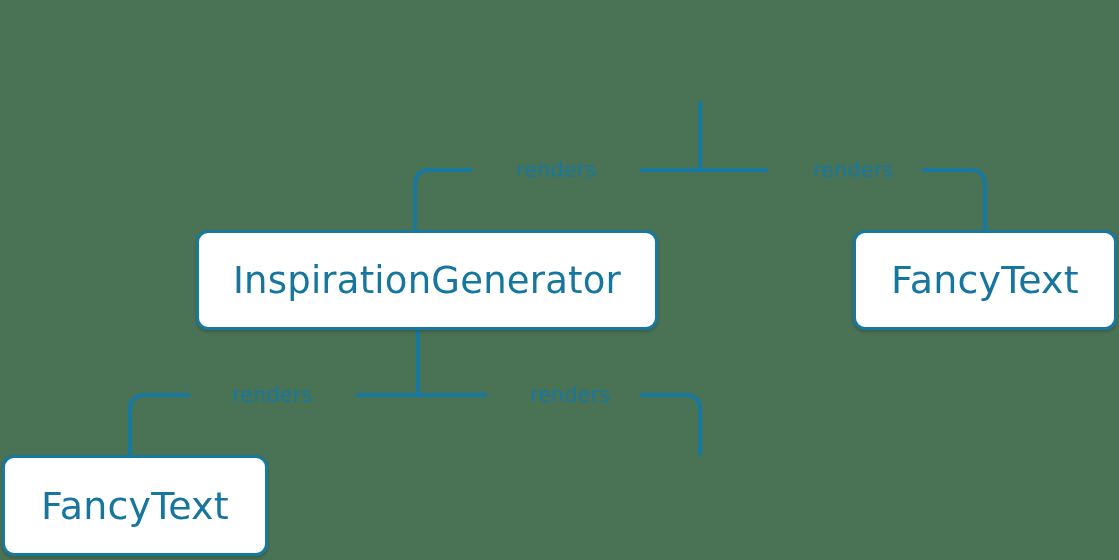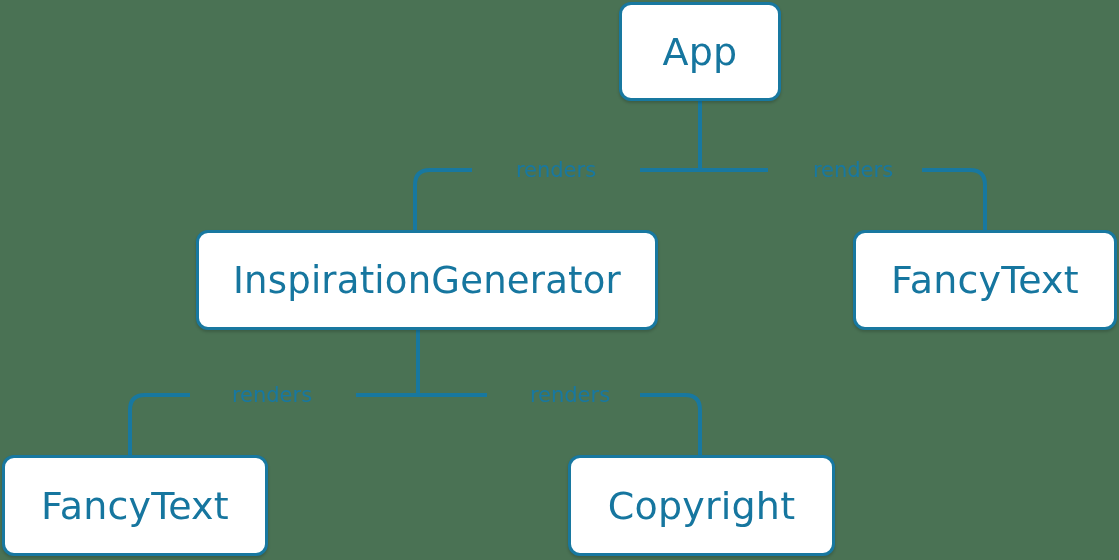--- a/index.html
+++ b/index.html
@@ -81,38 +81,32 @@
 
     <path d="M 418 395 L 356 395"></path>
     <path d="M 190 395 L 145 395"></path>
     <path d="M 145 395 Q 130 395 130 410 L 130 455"></path>
 
     <path d="M 418 395 L 487 395"></path>
     <path d="M 640 395 L 685 395"></path>
     <path d="M 685 395 Q 700 395 700 410 L 700 455"></path>
   </svg>
 
-  <div class="node-box" id="node-app">
-    <span class="node-label">App</span>
-  </div>
 
   <div class="node-box" id="node-inspgen">
     <span class="node-label">InspirationGenerator</span>
   </div>
 
   <div class="node-box" id="node-fancy-right">
     <span class="node-label">FancyText</span>
   </div>
 
   <div class="node-box" id="node-fancy-left">
     <span class="node-label">FancyText</span>
   </div>
 
-  <div class="node-box" id="node-copyright">
-    <span class="node-label">Copyright</span>
-  </div>
 
   <span class="edge-label" style="left:556px; top:170px;">renders</span>
   <span class="edge-label" style="left:853px; top:170px;">renders</span>
   <span class="edge-label" style="left:272px; top:395px;">renders</span>
   <span class="edge-label" style="left:570px; top:395px;">renders</span>
 
 </div>
 
 </body></html>

